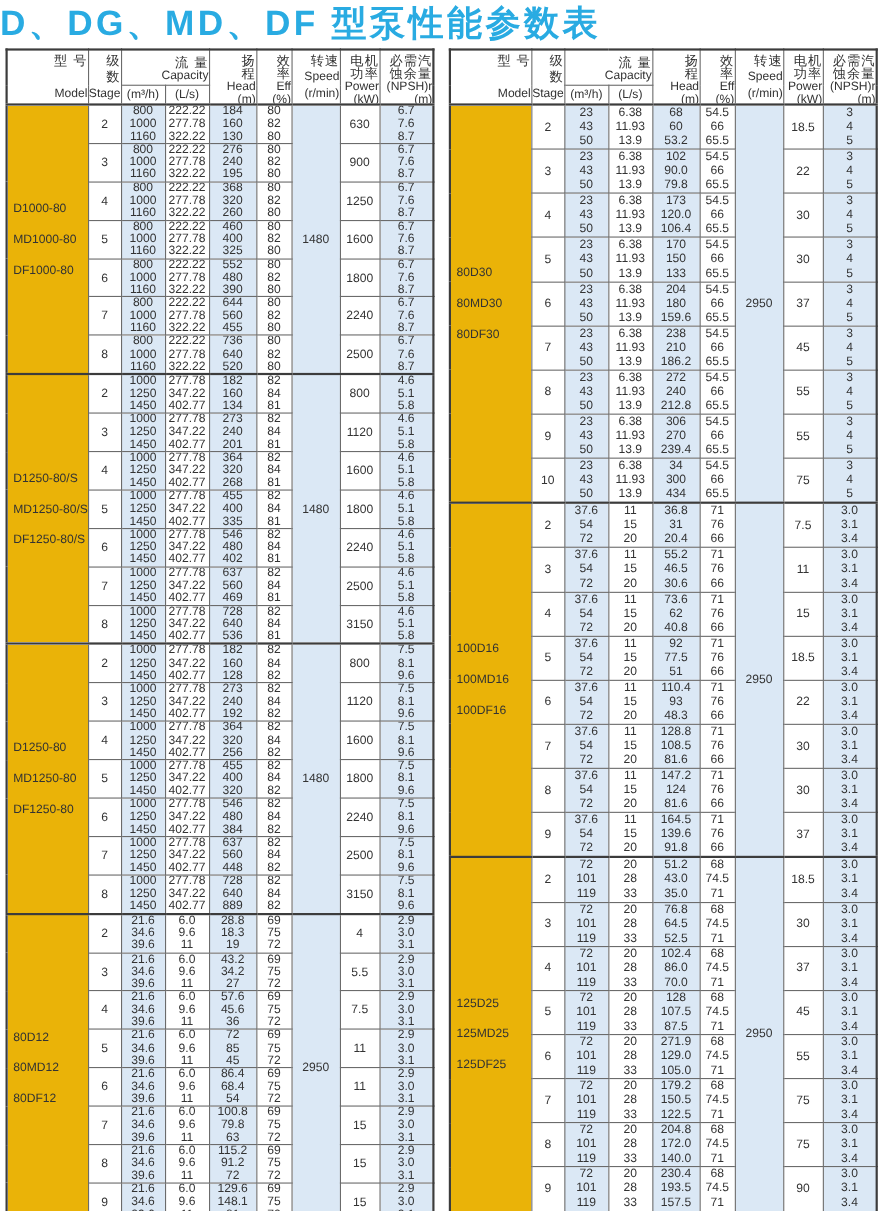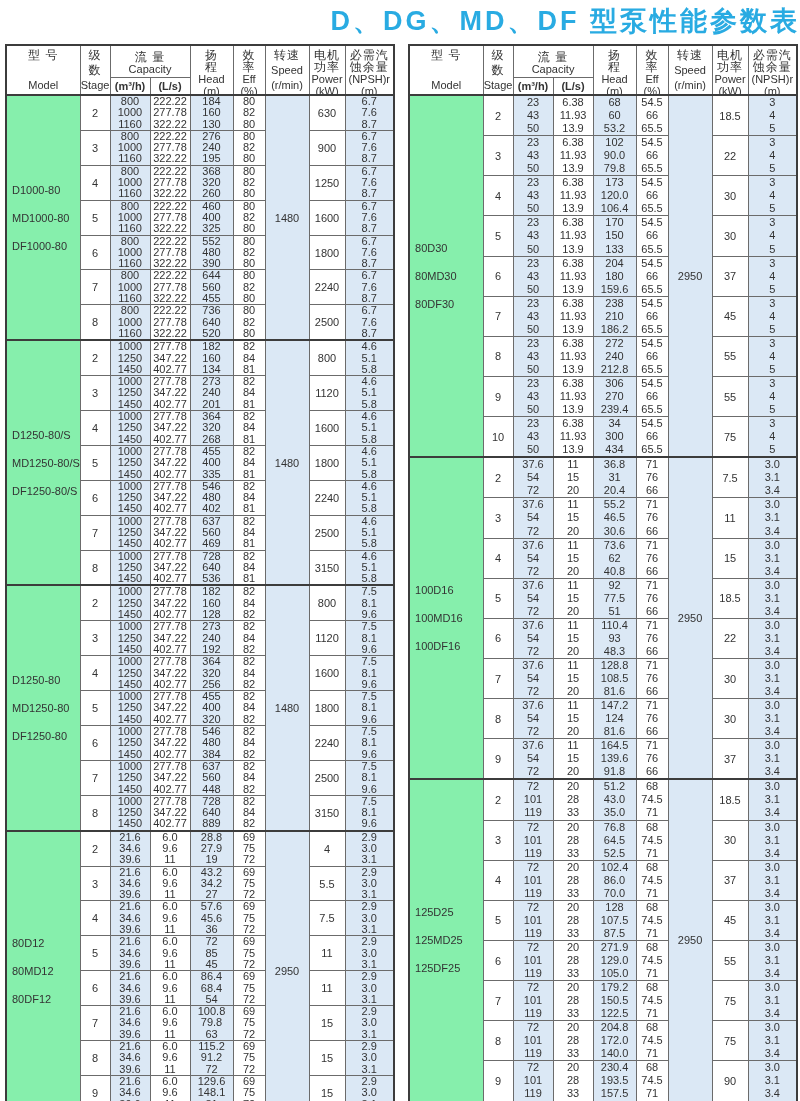--- a/index.html
+++ b/index.html
@@ -1,19 +1,19 @@
 <!DOCTYPE html>
 <html><head>
 <meta charset="utf-8">
 <style>
   html,body{margin:0;padding:0;background:#ffffff;}
   body{font-family:"Liberation Sans","DejaVu Sans",sans-serif;color:#333;}
   .page{width:800px;height:1101px;overflow:hidden;background:#fff;}
   .title{
-    text-align:right;color:#29abe2;font-size:27px;font-weight:bold;
+    text-align:left;color:#29abe2;font-size:32px;font-weight:bold;
     letter-spacing:3px;margin:7px 0 9px 0;line-height:28px;
   }
   .tables{display:flex;gap:13px;padding:0 5px;align-items:flex-start;}
   table{
     border-collapse:collapse;table-layout:fixed;width:388px;
     border:2px solid #3c3c3c;background:#fff;
   }
   th,td{
     border:1px solid #6b6b6b;padding:0;text-align:center;
     font-size:11px;vertical-align:middle;overflow:hidden;
@@ -26,29 +26,29 @@
   col.c-head{width:43px}
   col.c-eff{width:32px}
   col.c-speed{width:44px}
   col.c-power{width:36px}
   col.c-npsh{width:49px}
   
   thead th{font-weight:normal;background:#fff;}
   .hwrap{display:flex;flex-direction:column;justify-content:space-between;padding:3px 0;}
   .hfull .hwrap{height:42px;}
   .hcap .hwrap{height:22px;padding:2px 0;}
-  .hline{line-height:12px;font-size:11px;}
+  .hline{line-height:12px;font-size:11px;text-align:right;}
   .zh{font-size:12px;letter-spacing:1px;}
-  .hunit{height:16px;line-height:16px;font-weight:bold;}
+  .hunit{height:16px;line-height:16px;}
   
   .ln{white-space:nowrap;}
   .t0 .ln{line-height:11.3px;}
   .t1 .ln{line-height:13.05px;}
   .sb{background:#dbe8f5;}
-  .sg{background:#86efac;}
+  .sg{background:#eab308;}
   td.model-cell{text-align:left;padding-left:5px;}
   .model-name{line-height:28px;white-space:nowrap;font-size:11px;}
   .bt{border-top:2px solid #3c3c3c;}
 </style>
 </head>
 <body>
 
 <div class="page">
   <div class="title">D、DG、MD、DF 型泵性能参数表</div>
   <div class="tables">
@@ -776,21 +776,21 @@
               <div class="ln">34.6</div>
               <div class="ln">39.6</div>
             </td>
             <td class=" bt">
               <div class="ln">6.0</div>
               <div class="ln">9.6</div>
               <div class="ln">11</div>
             </td>
             <td class="sb bt">
               <div class="ln">28.8</div>
-              <div class="ln">27.9</div>
+              <div class="ln">18.3</div>
               <div class="ln">19</div>
             </td>
             <td class=" bt">
               <div class="ln">69</div>
               <div class="ln">75</div>
               <div class="ln">72</div>
             </td>
             <td class="sb bt" rowspan="8">2950</td>
             <td class="power-cell bt">4</td>
             <td class="sb bt">

